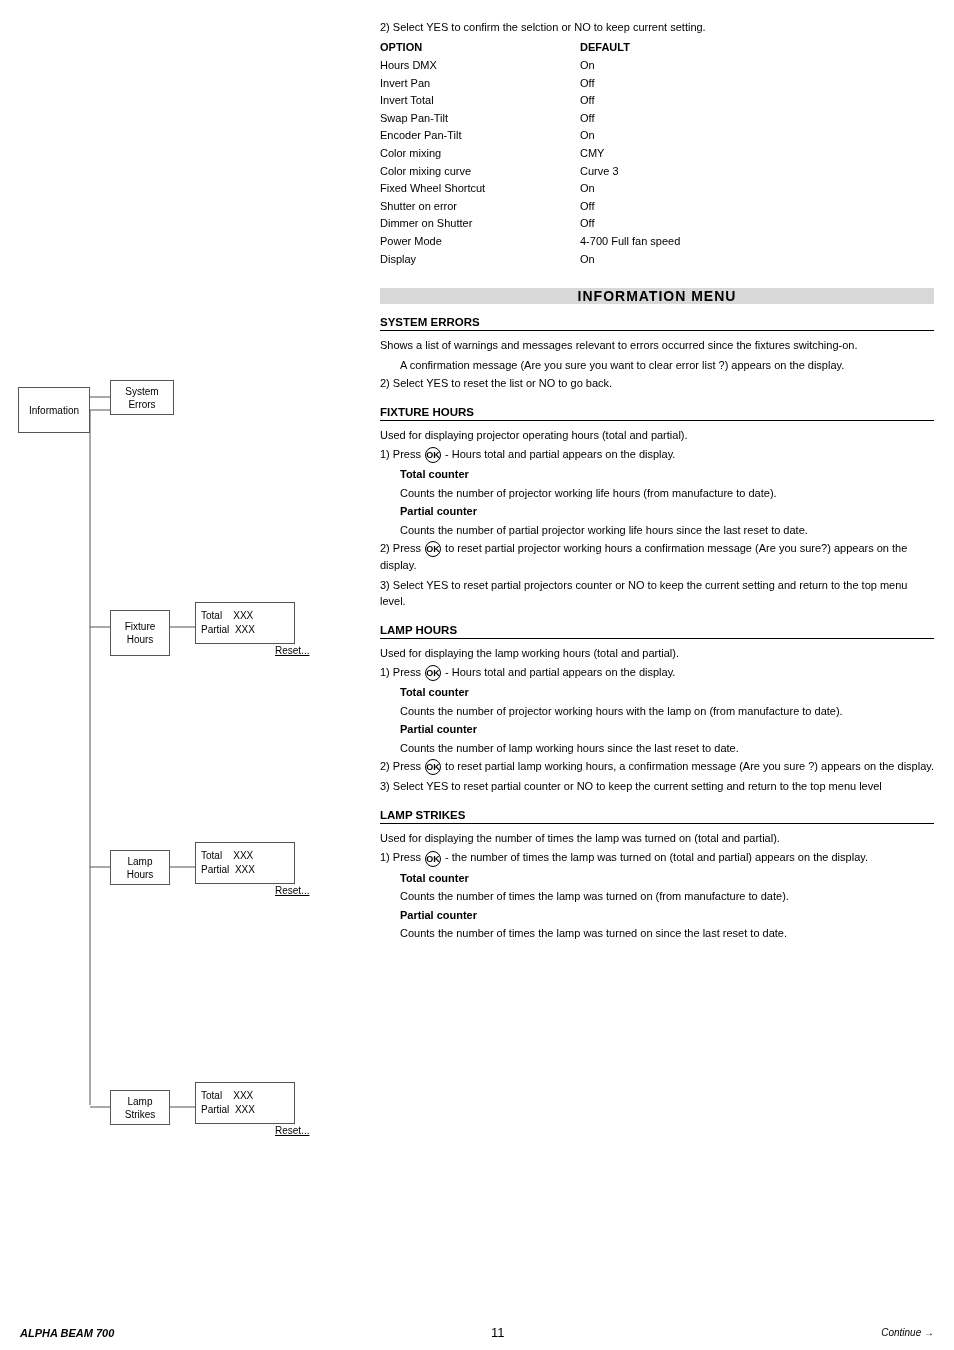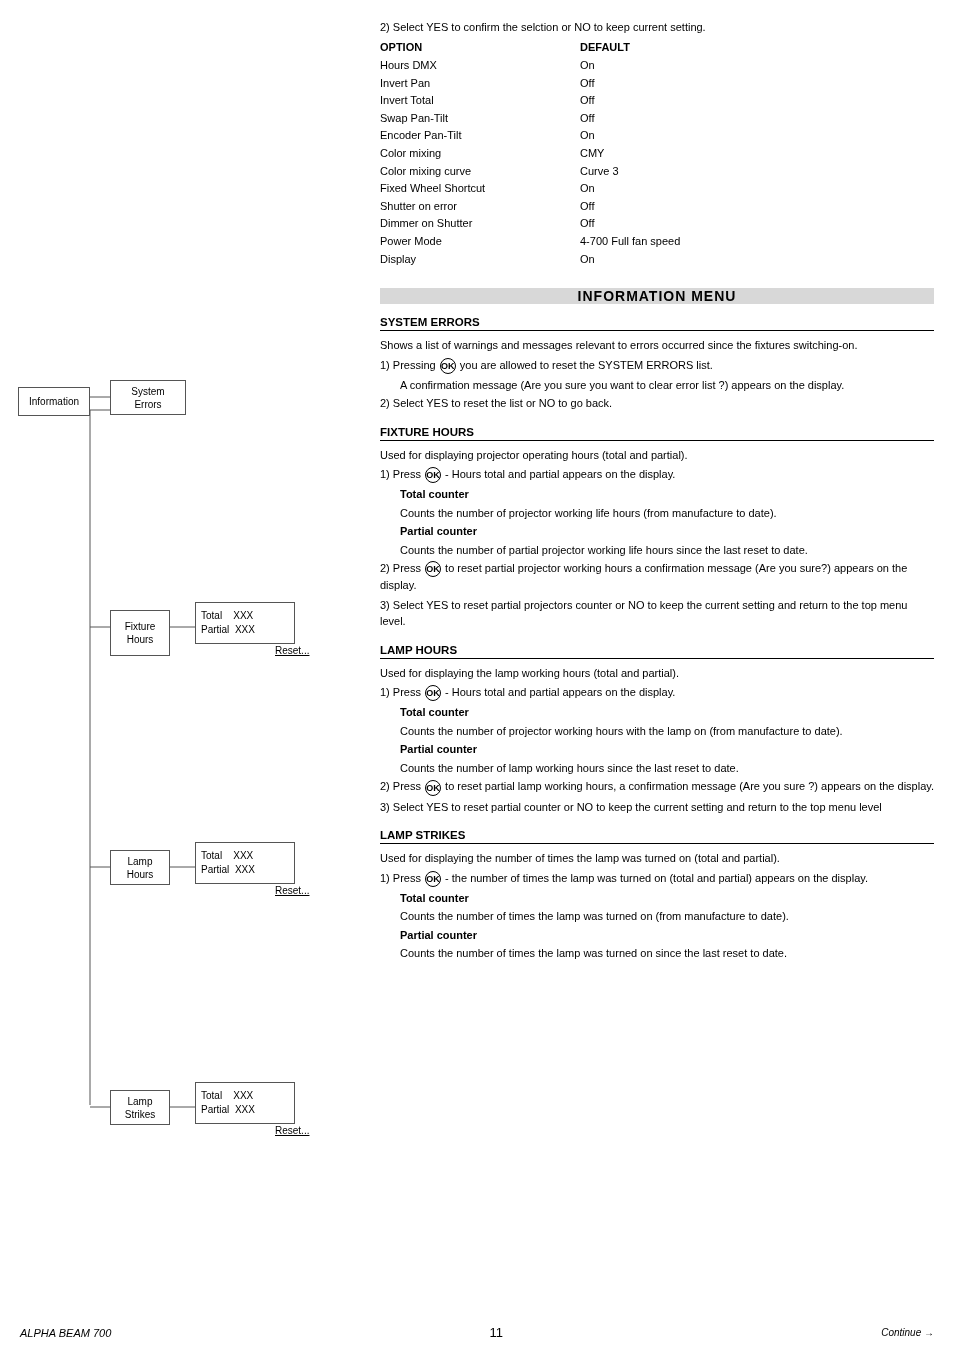--- a/index.html
+++ b/index.html
@@ -116,21 +116,21 @@
       bottom: 10px;
       left: 0;
       right: 0;
       display: flex;
       justify-content: space-between;
       align-items: center;
       padding: 0 20px;
       font-size: 10px;
     }
     .footer .brand {
-      font-weight: normal;
+      font-weight: bold;
       font-style: italic;
       font-size: 11px;
     }
     .footer .page-num {
       font-size: 13px;
     }
     .footer .continue {
       font-size: 10px;
       font-style: italic;
     }
@@ -243,21 +243,20 @@
 
     <div class="info-menu-header">
       <span>INFORMATION MENU</span>
     </div>
 
     <div id="sections-container">
         <div class="section">
           <div class="section-title">SYSTEM ERRORS</div>
           <div class="section-body">
             <p>Shows a list of warnings and messages relevant to errors occurred since the fixtures switching-on.</p>
-            <p>1) Pressing <span class="ok-icon">OK</span> you are allowed to reset the SYSTEM ERRORS list.</p>
             <p class="sub">A confirmation message (Are you sure you want to clear error list ?) appears on the display.</p>
             <p>2)  Select YES to reset the list or NO to go back.</p>
           </div>
         </div>
         <div class="section">
           <div class="section-title">FIXTURE HOURS</div>
           <div class="section-body">
             <p>Used for displaying projector operating hours (total and partial).</p>
             <p>1) Press <span class="ok-icon">OK</span> - Hours total and partial appears on the display.</p>
             <p class="sub-bold">Total counter</p>
@@ -313,25 +312,25 @@
 
         <line x1="90" y1="827" x2="110" y2="827" stroke="#555" stroke-width="1"></line>
 
         <line x1="170" y1="347" x2="195" y2="347" stroke="#555" stroke-width="1"></line>
 
         <line x1="170" y1="587" x2="195" y2="587" stroke="#555" stroke-width="1"></line>
 
         <line x1="170" y1="827" x2="195" y2="827" stroke="#555" stroke-width="1"></line>
       </svg>
 
-      <div class="info-label-box menu-box" style="left:18px; top:107px; width:72px; height:29px;text-align:right;">
+      <div class="info-label-box menu-box" style="left:18px; top:107px; width:72px; height:46px;text-align:right;">
         <span>Information</span>
       </div>
 
-      <div class="menu-box" style="left:110px; top:100px; width:76px; height:35px;">
+      <div class="menu-box" style="left:110px; top:100px; width:64px; height:35px;">
         <span>System<br>Errors</span>
       </div>
 
       <div class="menu-box" style="left:110px; top:330px; width:60px; height:46px;">
         <span>Fixture<br>Hours</span>
       </div>
 
       <div class="value-box" style="left:195px; top:322px; width:100px; height:42px;">
         <span>Total &nbsp;&nbsp; XXX</span>
         <span>Partial &nbsp;XXX</span>

